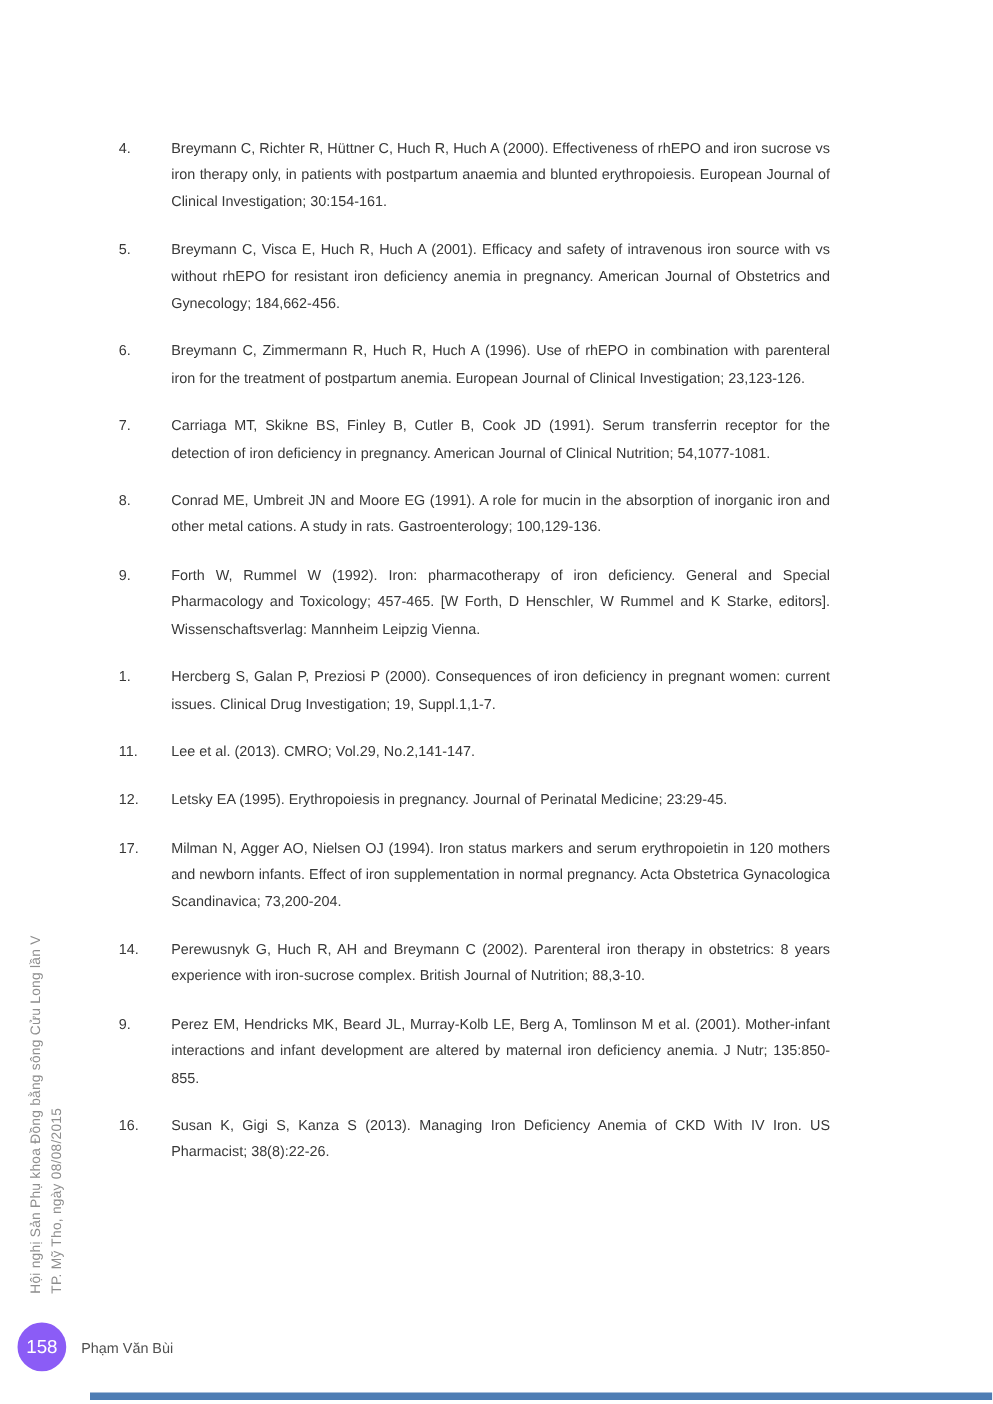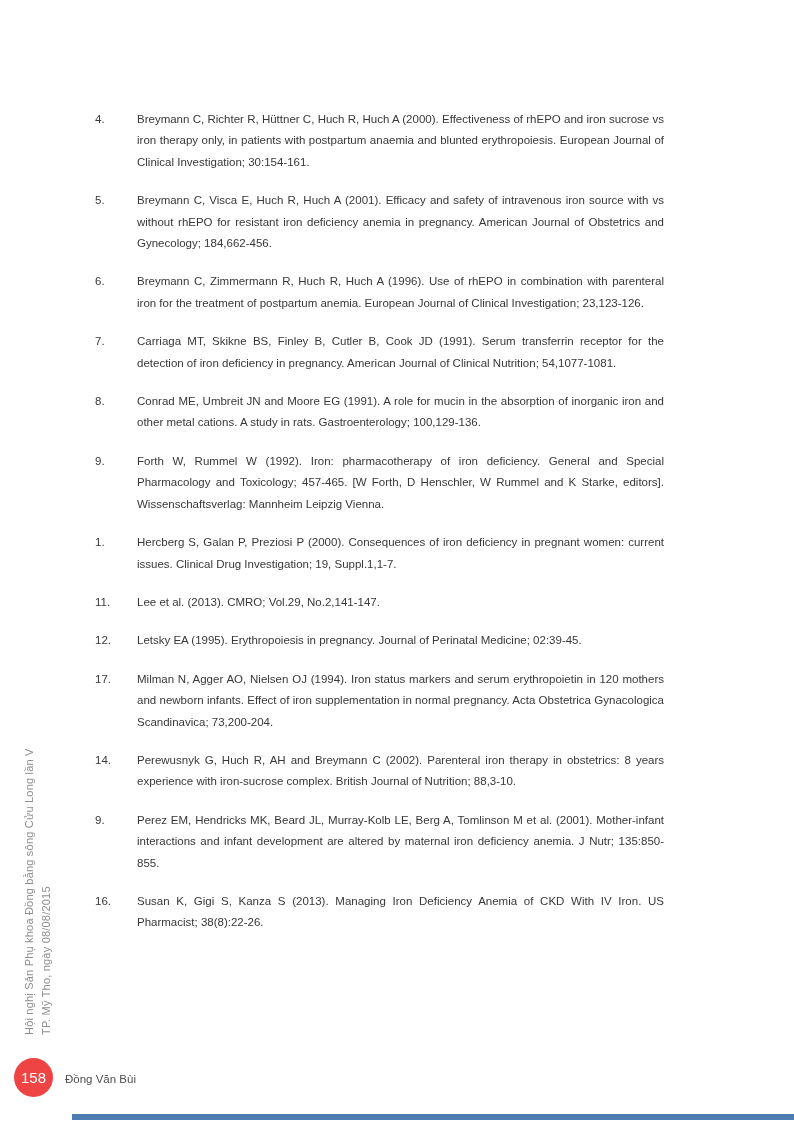--- a/index.html
+++ b/index.html
@@ -53,21 +53,21 @@
   }
   .side div { white-space: nowrap; }
   
   .badge {
     position: absolute;
     left: 14px;
     top: 1058px;
     width: 39px;
     height: 39px;
     border-radius: 50%;
-    background: #ef4444;
+    background: #8b5cf6;
     color: #ffffff;
     display: flex;
     align-items: center;
     justify-content: center;
     font-size: 15px;
   }
   .author {
     position: absolute;
     left: 65px;
     top: 1071px;
@@ -117,21 +117,21 @@
     <div class="ref">
       <span class="ref-num">1.</span>
       <p class="ref-text">Hercberg S, Galan P, Preziosi P (2000). Consequences of iron deficiency in pregnant women: current issues. Clinical Drug Investigation; 19, Suppl.1,1-7.</p>
     </div>
     <div class="ref">
       <span class="ref-num">11.</span>
       <p class="ref-text">Lee et al. (2013). CMRO; Vol.29, No.2,141-147.</p>
     </div>
     <div class="ref">
       <span class="ref-num">12.</span>
-      <p class="ref-text">Letsky EA (1995). Erythropoiesis in pregnancy. Journal of Perinatal Medicine; 02:39-45.</p>
+      <p class="ref-text">Letsky EA (1995). Erythropoiesis in pregnancy. Journal of Perinatal Medicine; 23:29-45.</p>
     </div>
     <div class="ref">
       <span class="ref-num">17.</span>
       <p class="ref-text">Milman N, Agger AO, Nielsen OJ (1994). Iron status markers and serum erythropoietin in 120 mothers and newborn infants. Effect of iron supplementation in normal pregnancy. Acta Obstetrica Gynacologica Scandinavica; 73,200-204.</p>
     </div>
     <div class="ref">
       <span class="ref-num">14.</span>
       <p class="ref-text">Perewusnyk G, Huch R, AH and Breymann C (2002). Parenteral iron therapy in obstetrics: 8 years experience with iron-sucrose complex. British Journal of Nutrition; 88,3-10.</p>
     </div>
     <div class="ref">
@@ -146,17 +146,17 @@
 
   <div class="side">
     <div>Hội nghị Sản Phụ khoa Đồng bằng sông Cửu Long lần V</div>
     <div>TP. Mỹ Tho, ngày 08/08/2015</div>
   </div>
 
   <div class="badge">
     <span>158</span>
   </div>
 
-  <div class="author">Đồng Văn Bùi</div>
+  <div class="author">Phạm Văn Bùi</div>
 
   <div class="rule"></div>
 
 </div>
 
 </body></html>

